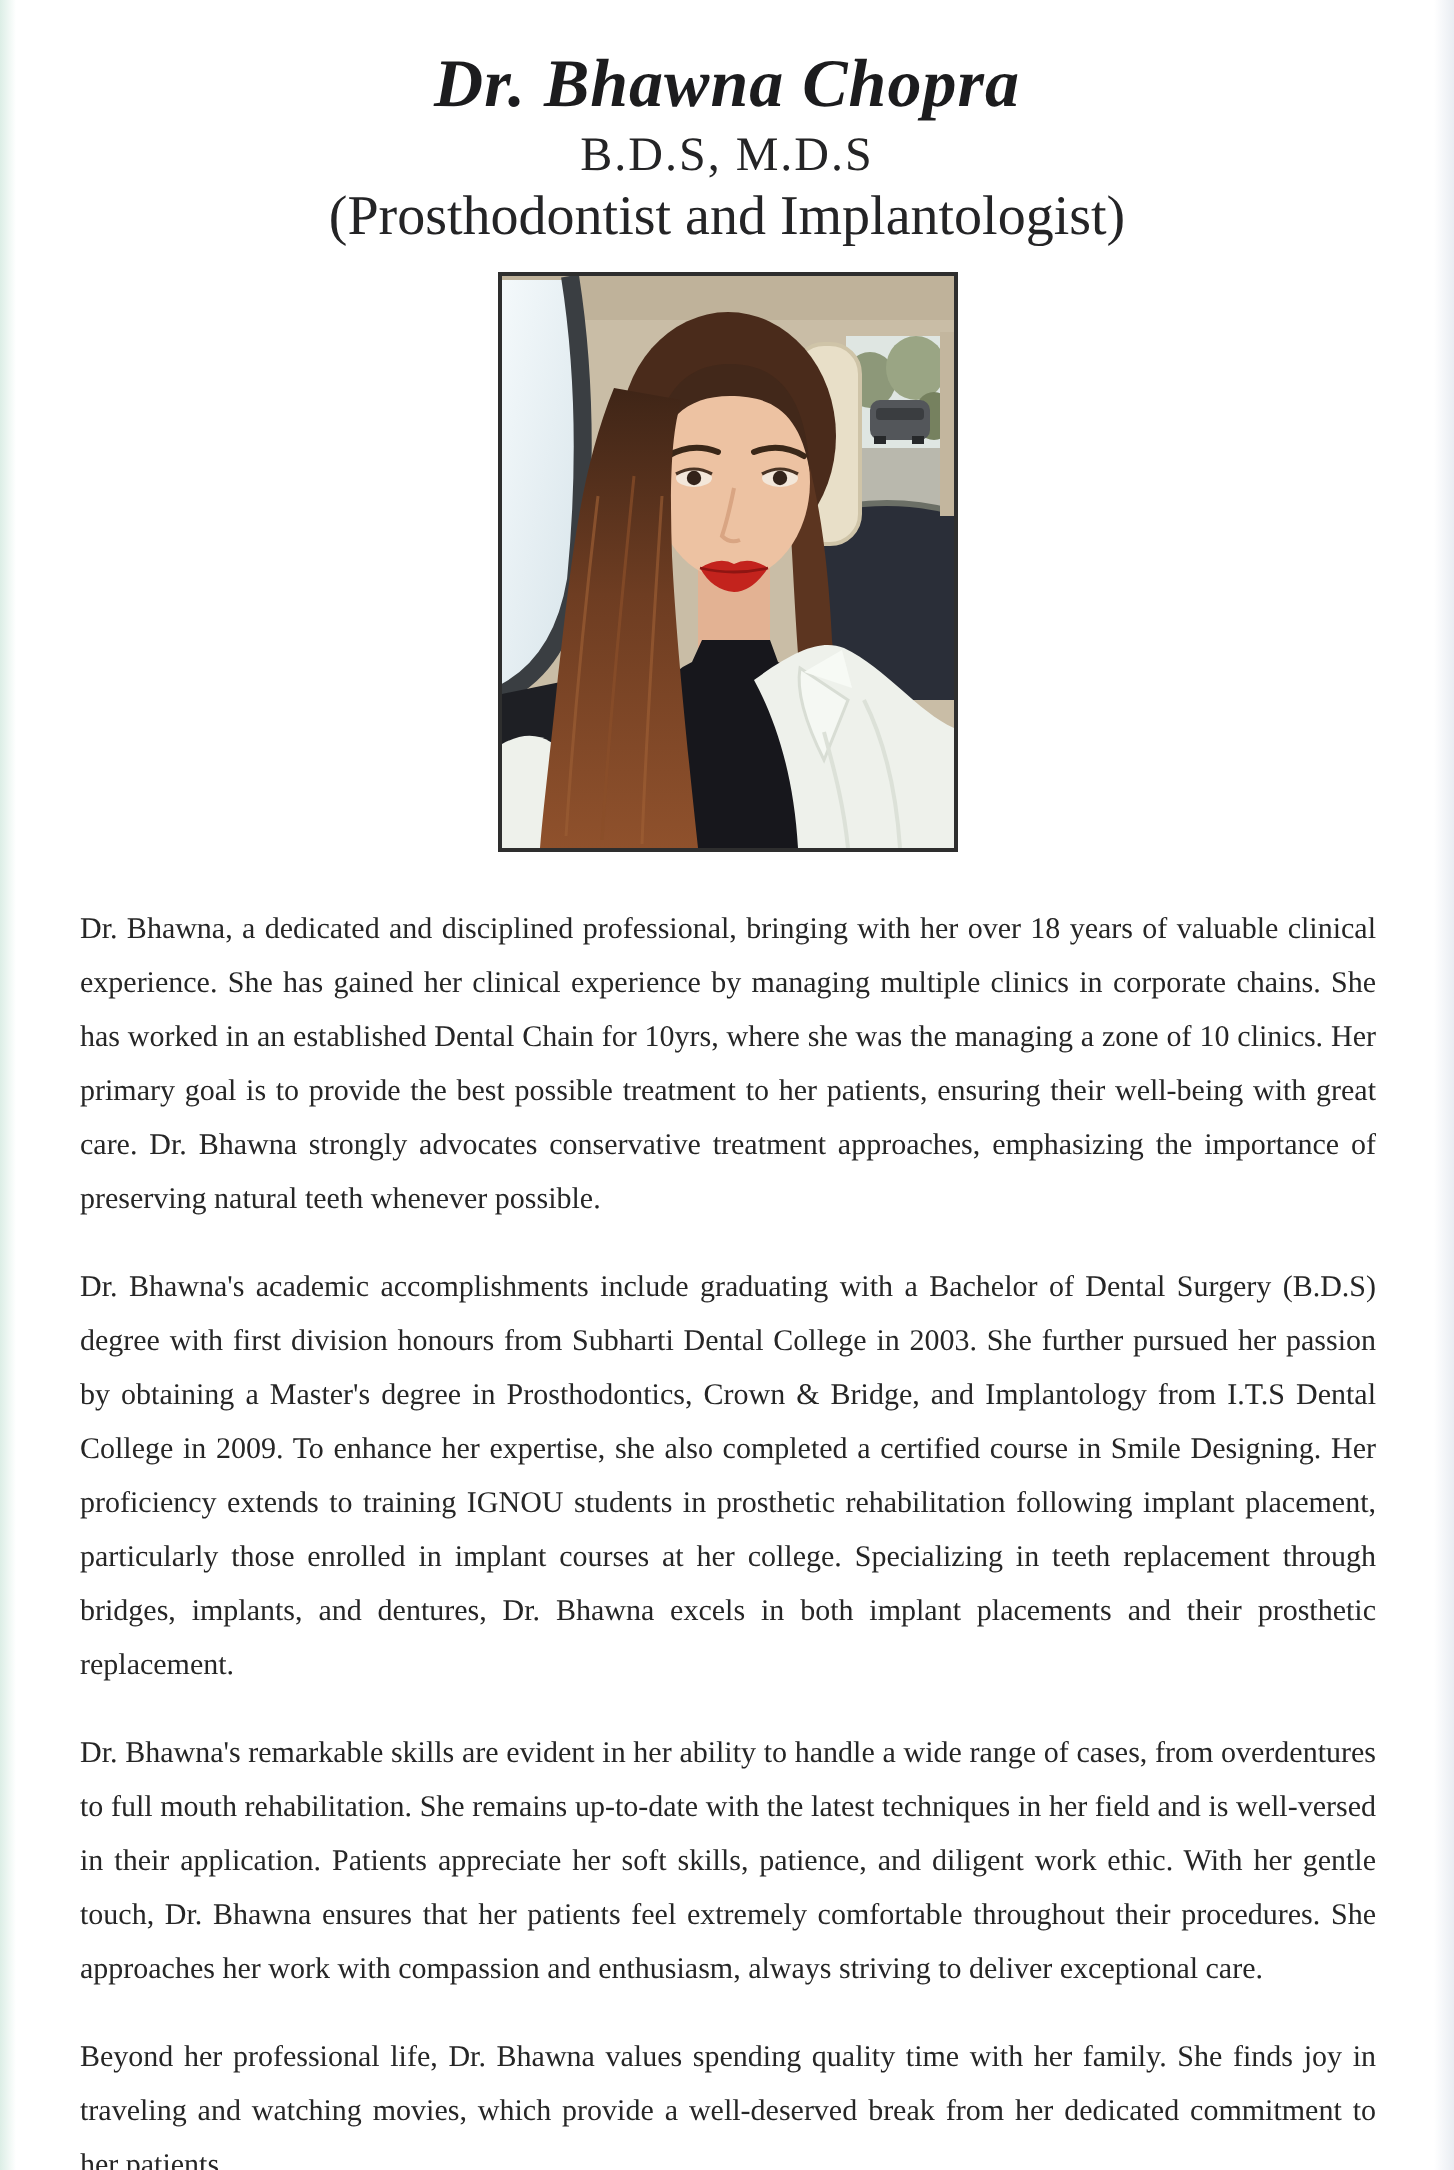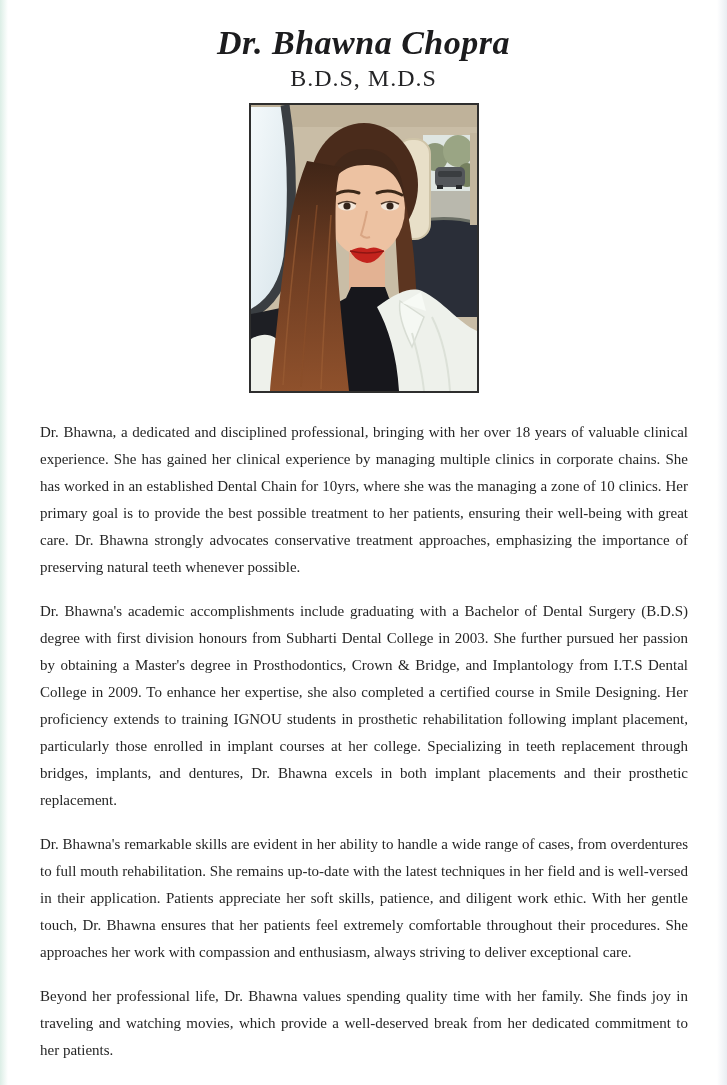--- a/index.html
+++ b/index.html
@@ -69,20 +69,21 @@
 </style>
 </head>
 <body>
 
 <div class="edge-tint-left"></div>
 <div class="edge-tint-right"></div>
 
 <div class="header">
   <div class="doctor-name">Dr. Bhawna Chopra</div>
   <div class="credentials">B.D.S, M.D.S</div>
+  <div class="specialty">(Prosthodontist and Implantologist)</div>
 </div>
 
 <div class="photo-wrap">
   <div class="photo-frame">
     <svg width="226" height="286" viewBox="0 0 226 286" xmlns="http://www.w3.org/2000/svg">
       <defs>
         <linearGradient id="hairGrad" x1="0" y1="0" x2="0" y2="1">
           <stop offset="0" stop-color="#3f2517"></stop>
           <stop offset="0.45" stop-color="#6e3d22"></stop>
           <stop offset="1" stop-color="#8f512c"></stop>

